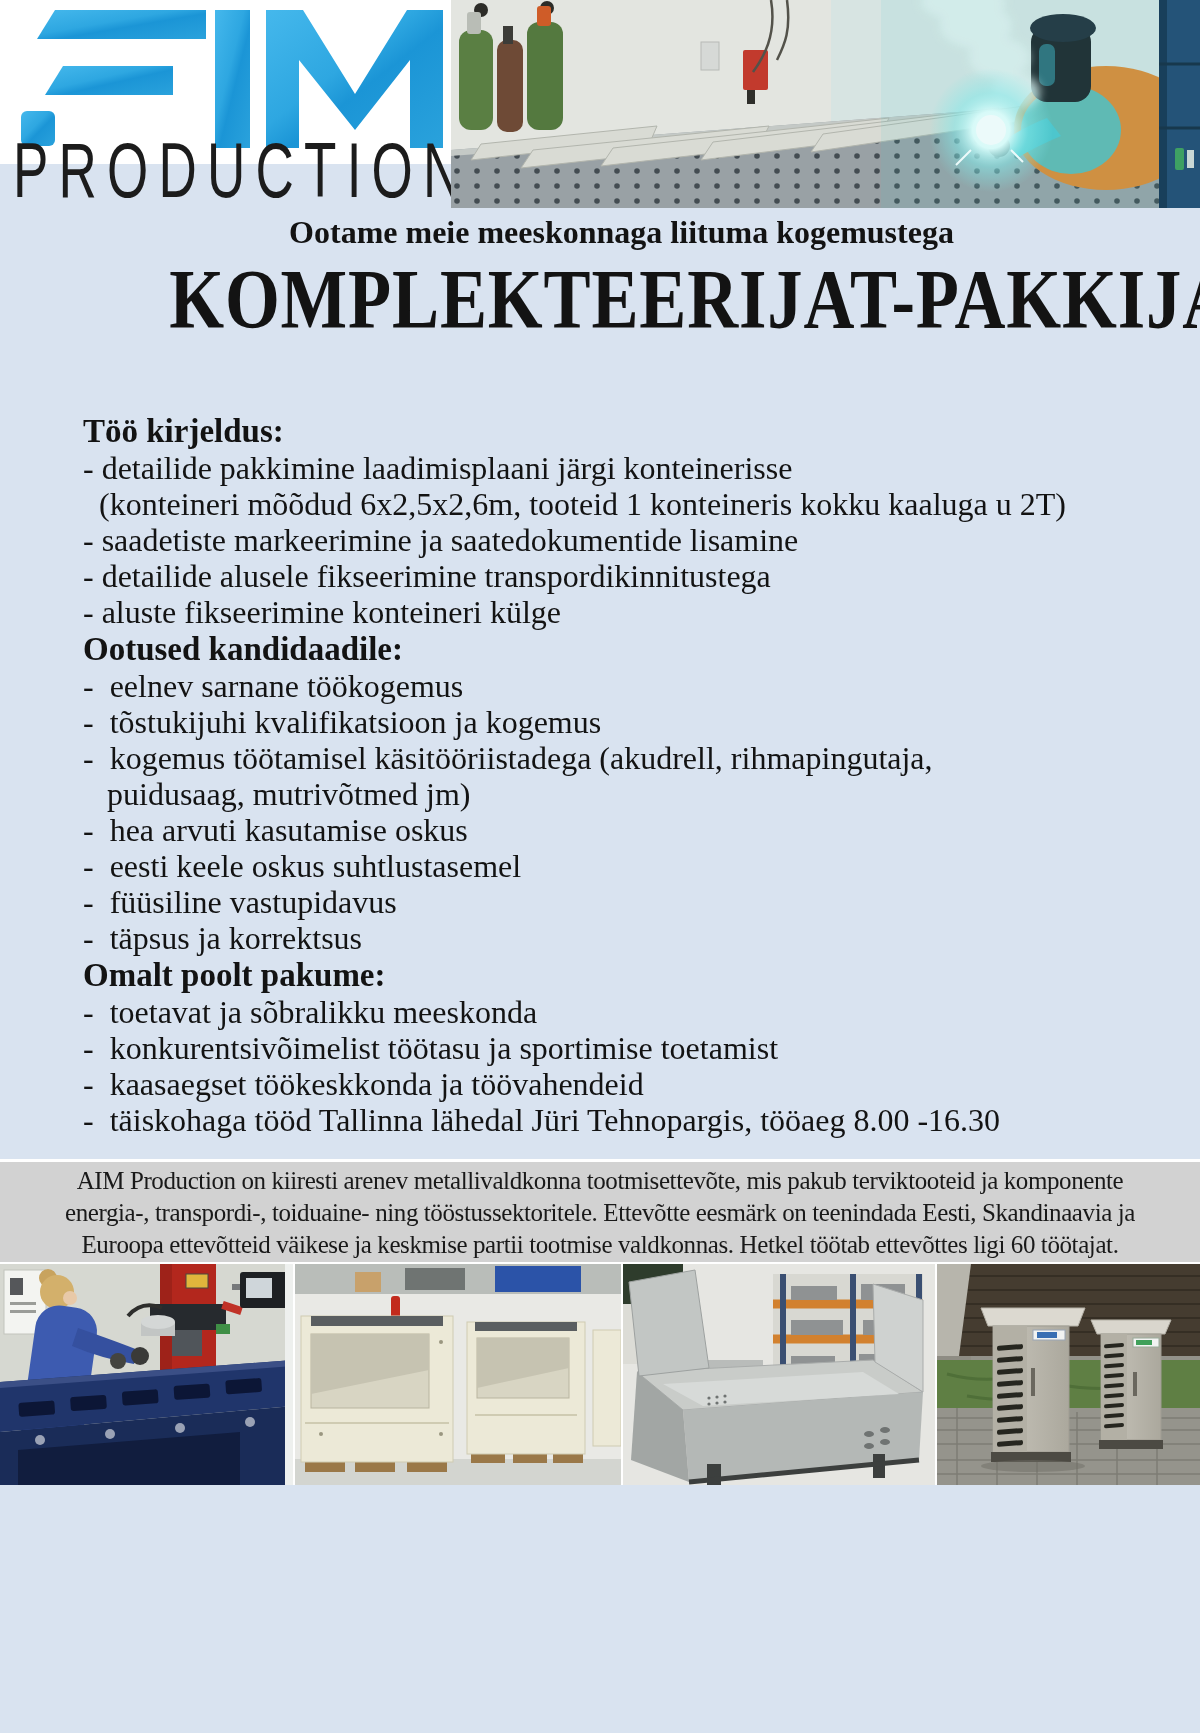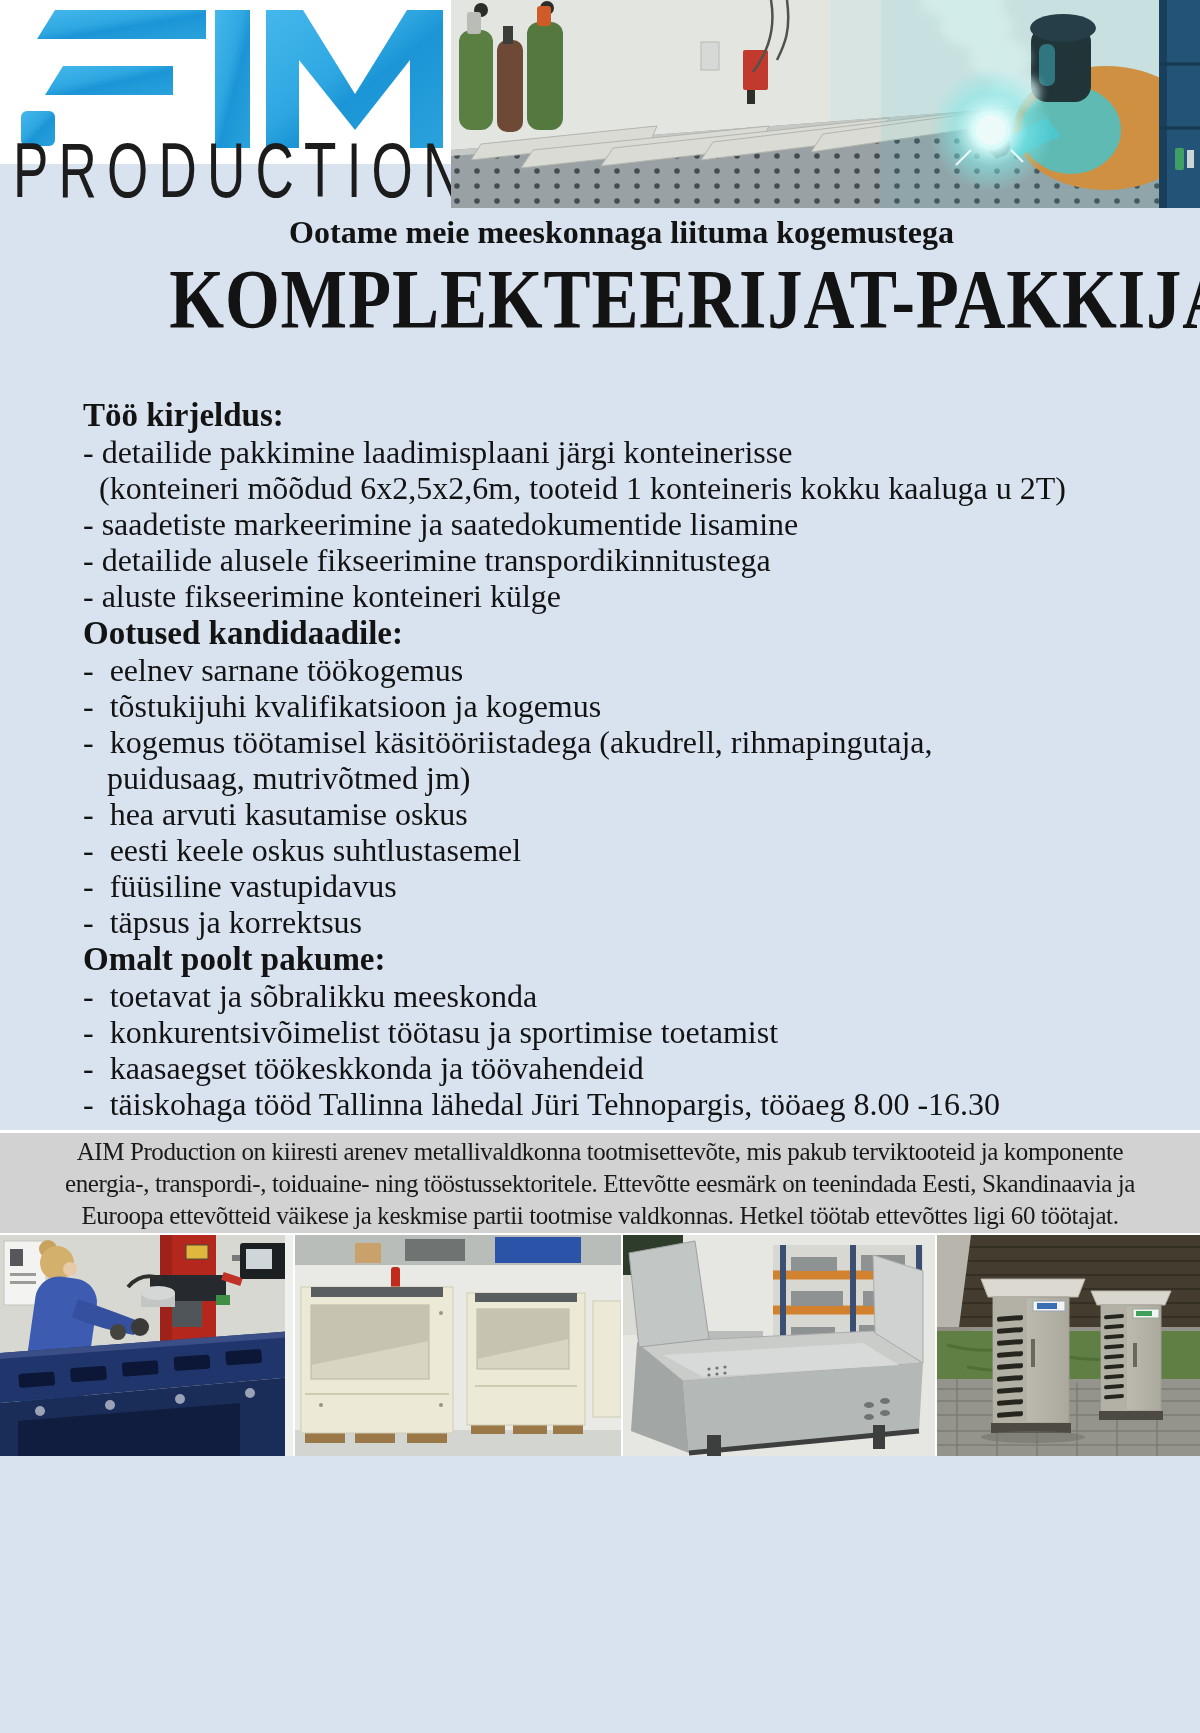--- a/index.html
+++ b/index.html
@@ -21,27 +21,27 @@
   .header-photo { position:absolute; top:0; right:0; width:749px; height:208px; display:block; }
   
   .content { padding:48px 40px 0 83px; font-size:32px; line-height:36px; }
   .kicker { text-align:center; font-weight:bold; font-size:32px; line-height:40px; }
   .title {
     text-align:center; font-weight:bold; font-size:84px; line-height:92px;
     letter-spacing:1px; white-space:nowrap; margin-top:2px;
     transform:scaleX(0.84); transform-origin:center top;
   }
   .heading { font-weight:bold; font-size:33px; line-height:38px; }
-  .heading.first { margin-top:50px; }
+  .heading.first { margin-top:66px; }
   .item { white-space:pre-wrap; }
   .contact { margin-top:42px; text-align:center; font-size:31px; line-height:40px; }
   .contact a { color:#131313; text-decoration:underline; cursor:pointer; }
   
   .gray-note {
-    box-sizing:border-box; height:105px; margin-top:8px;
+    box-sizing:border-box; height:105px; margin-top:21px;
     background:#d2d2d2; border-top:3px solid #ffffff; border-bottom:2px solid #ffffff;
     text-align:center; font-size:25px; line-height:32px; letter-spacing:-0.4px;
     padding:3px 8px 0 8px; color:#191919; white-space:nowrap;
   }
   
   .photos { display:flex; gap:2px; height:221px; background:#ffffff; }
   .photos svg { display:block; height:221px; }
 </style>
 </head>
 <body>

